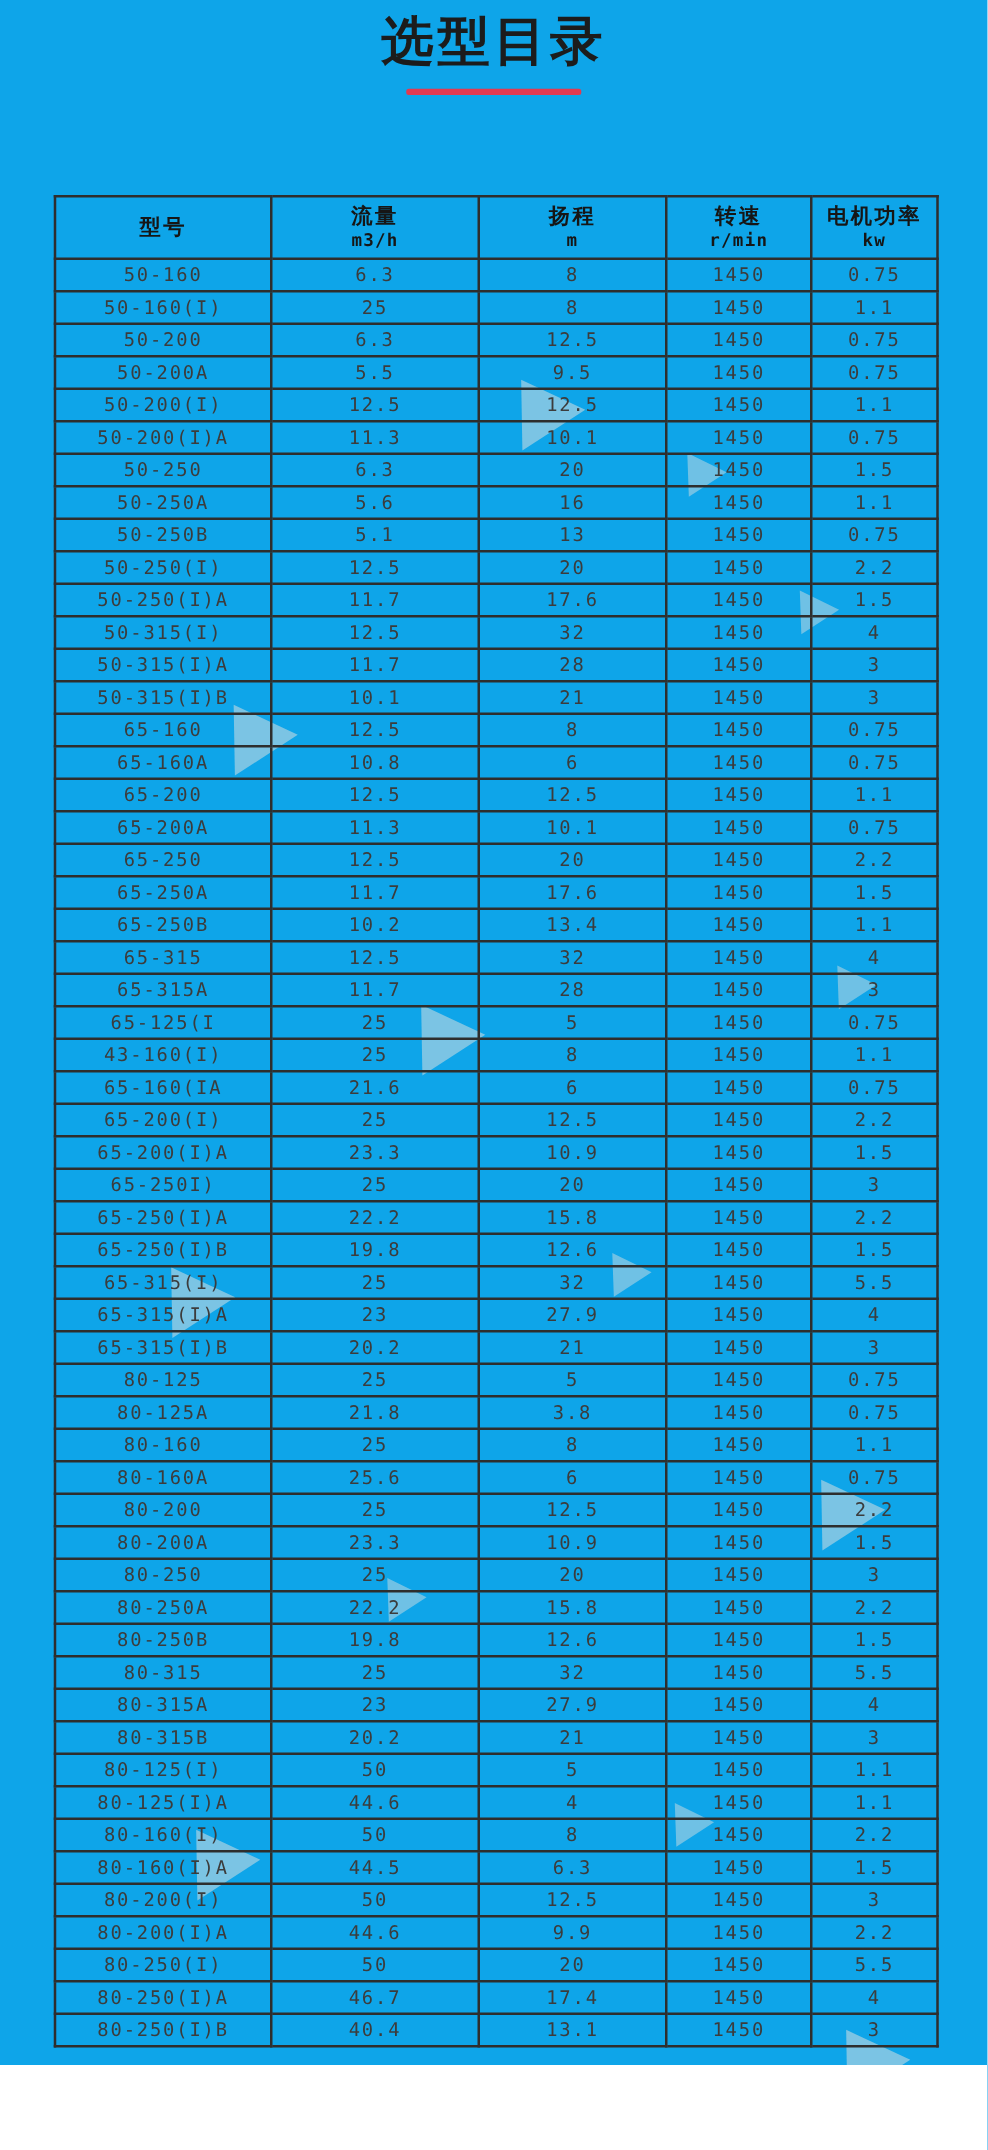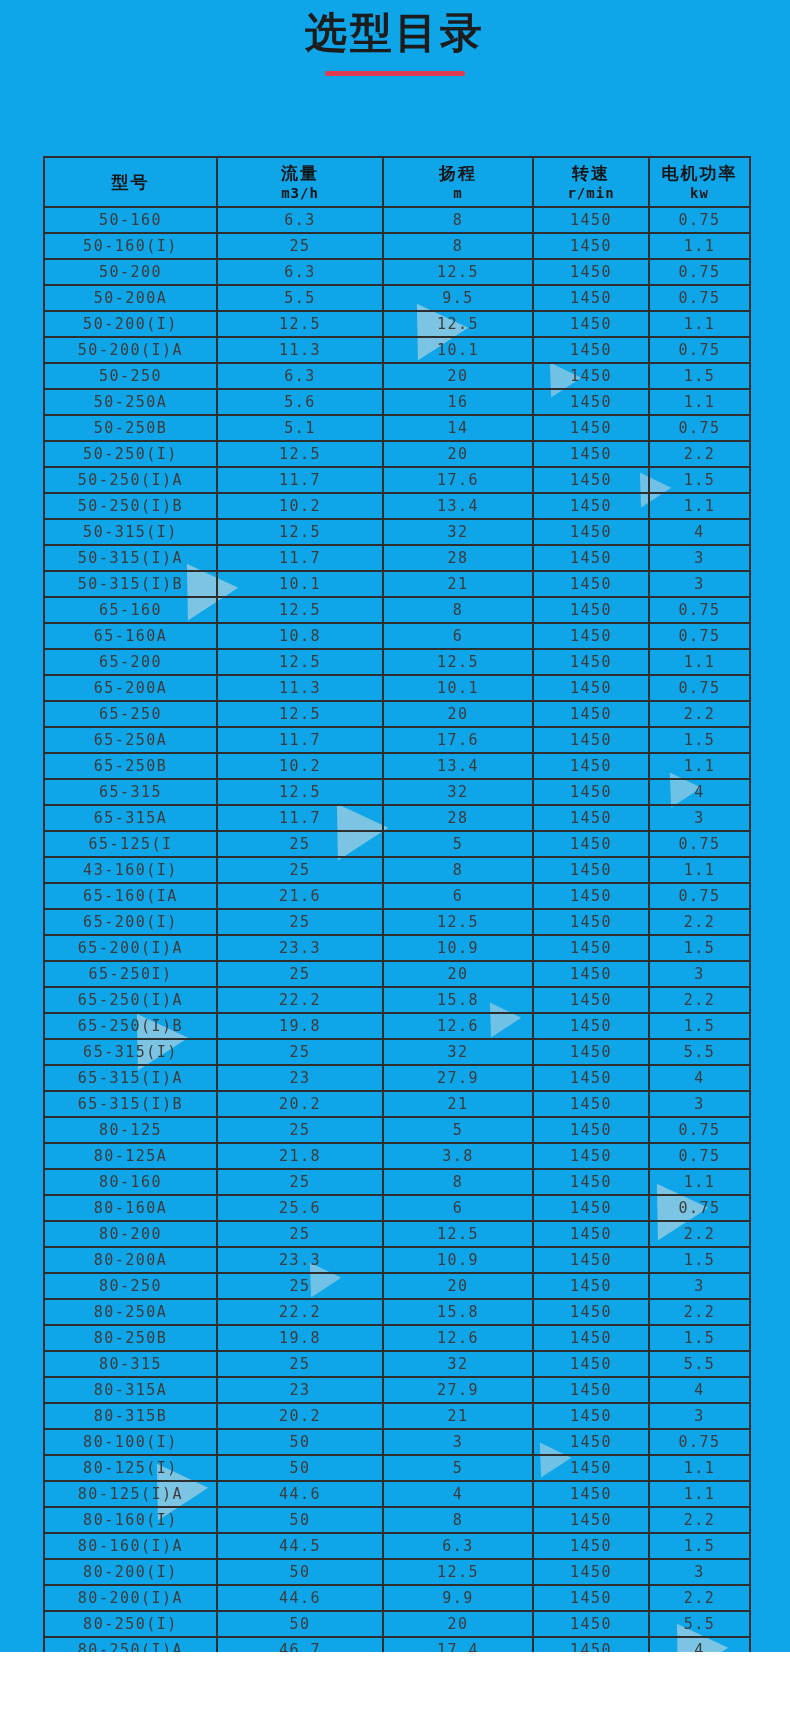--- a/index.html
+++ b/index.html
@@ -187,46 +187,39 @@
         <tr>
           <td>50-250A</td>
           <td>5.6</td>
           <td>16</td>
           <td>1450</td>
           <td>1.1</td>
         </tr>
         <tr>
           <td>50-250B</td>
           <td>5.1</td>
-          <td>14</td>
+          <td>13</td>
           <td>1450</td>
           <td>0.75</td>
         </tr>
         <tr>
           <td>50-250(I)</td>
           <td>12.5</td>
           <td>20</td>
           <td>1450</td>
           <td>2.2</td>
         </tr>
         <tr>
           <td>50-250(I)A</td>
           <td>11.7</td>
           <td>17.6</td>
           <td>1450</td>
           <td>1.5</td>
         </tr>
         <tr>
-          <td>50-250(I)B</td>
-          <td>10.2</td>
-          <td>13.4</td>
-          <td>1450</td>
-          <td>1.1</td>
-        </tr>
-        <tr>
           <td>50-315(I)</td>
           <td>12.5</td>
           <td>32</td>
           <td>1450</td>
           <td>4</td>
         </tr>
         <tr>
           <td>50-315(I)A</td>
           <td>11.7</td>
           <td>28</td>
@@ -456,27 +449,20 @@
           <td>27.9</td>
           <td>1450</td>
           <td>4</td>
         </tr>
         <tr>
           <td>80-315B</td>
           <td>20.2</td>
           <td>21</td>
           <td>1450</td>
           <td>3</td>
-        </tr>
-        <tr>
-          <td>80-100(I)</td>
-          <td>50</td>
-          <td>3</td>
-          <td>1450</td>
-          <td>0.75</td>
         </tr>
         <tr>
           <td>80-125(I)</td>
           <td>50</td>
           <td>5</td>
           <td>1450</td>
           <td>1.1</td>
         </tr>
         <tr>
           <td>80-125(I)A</td>

